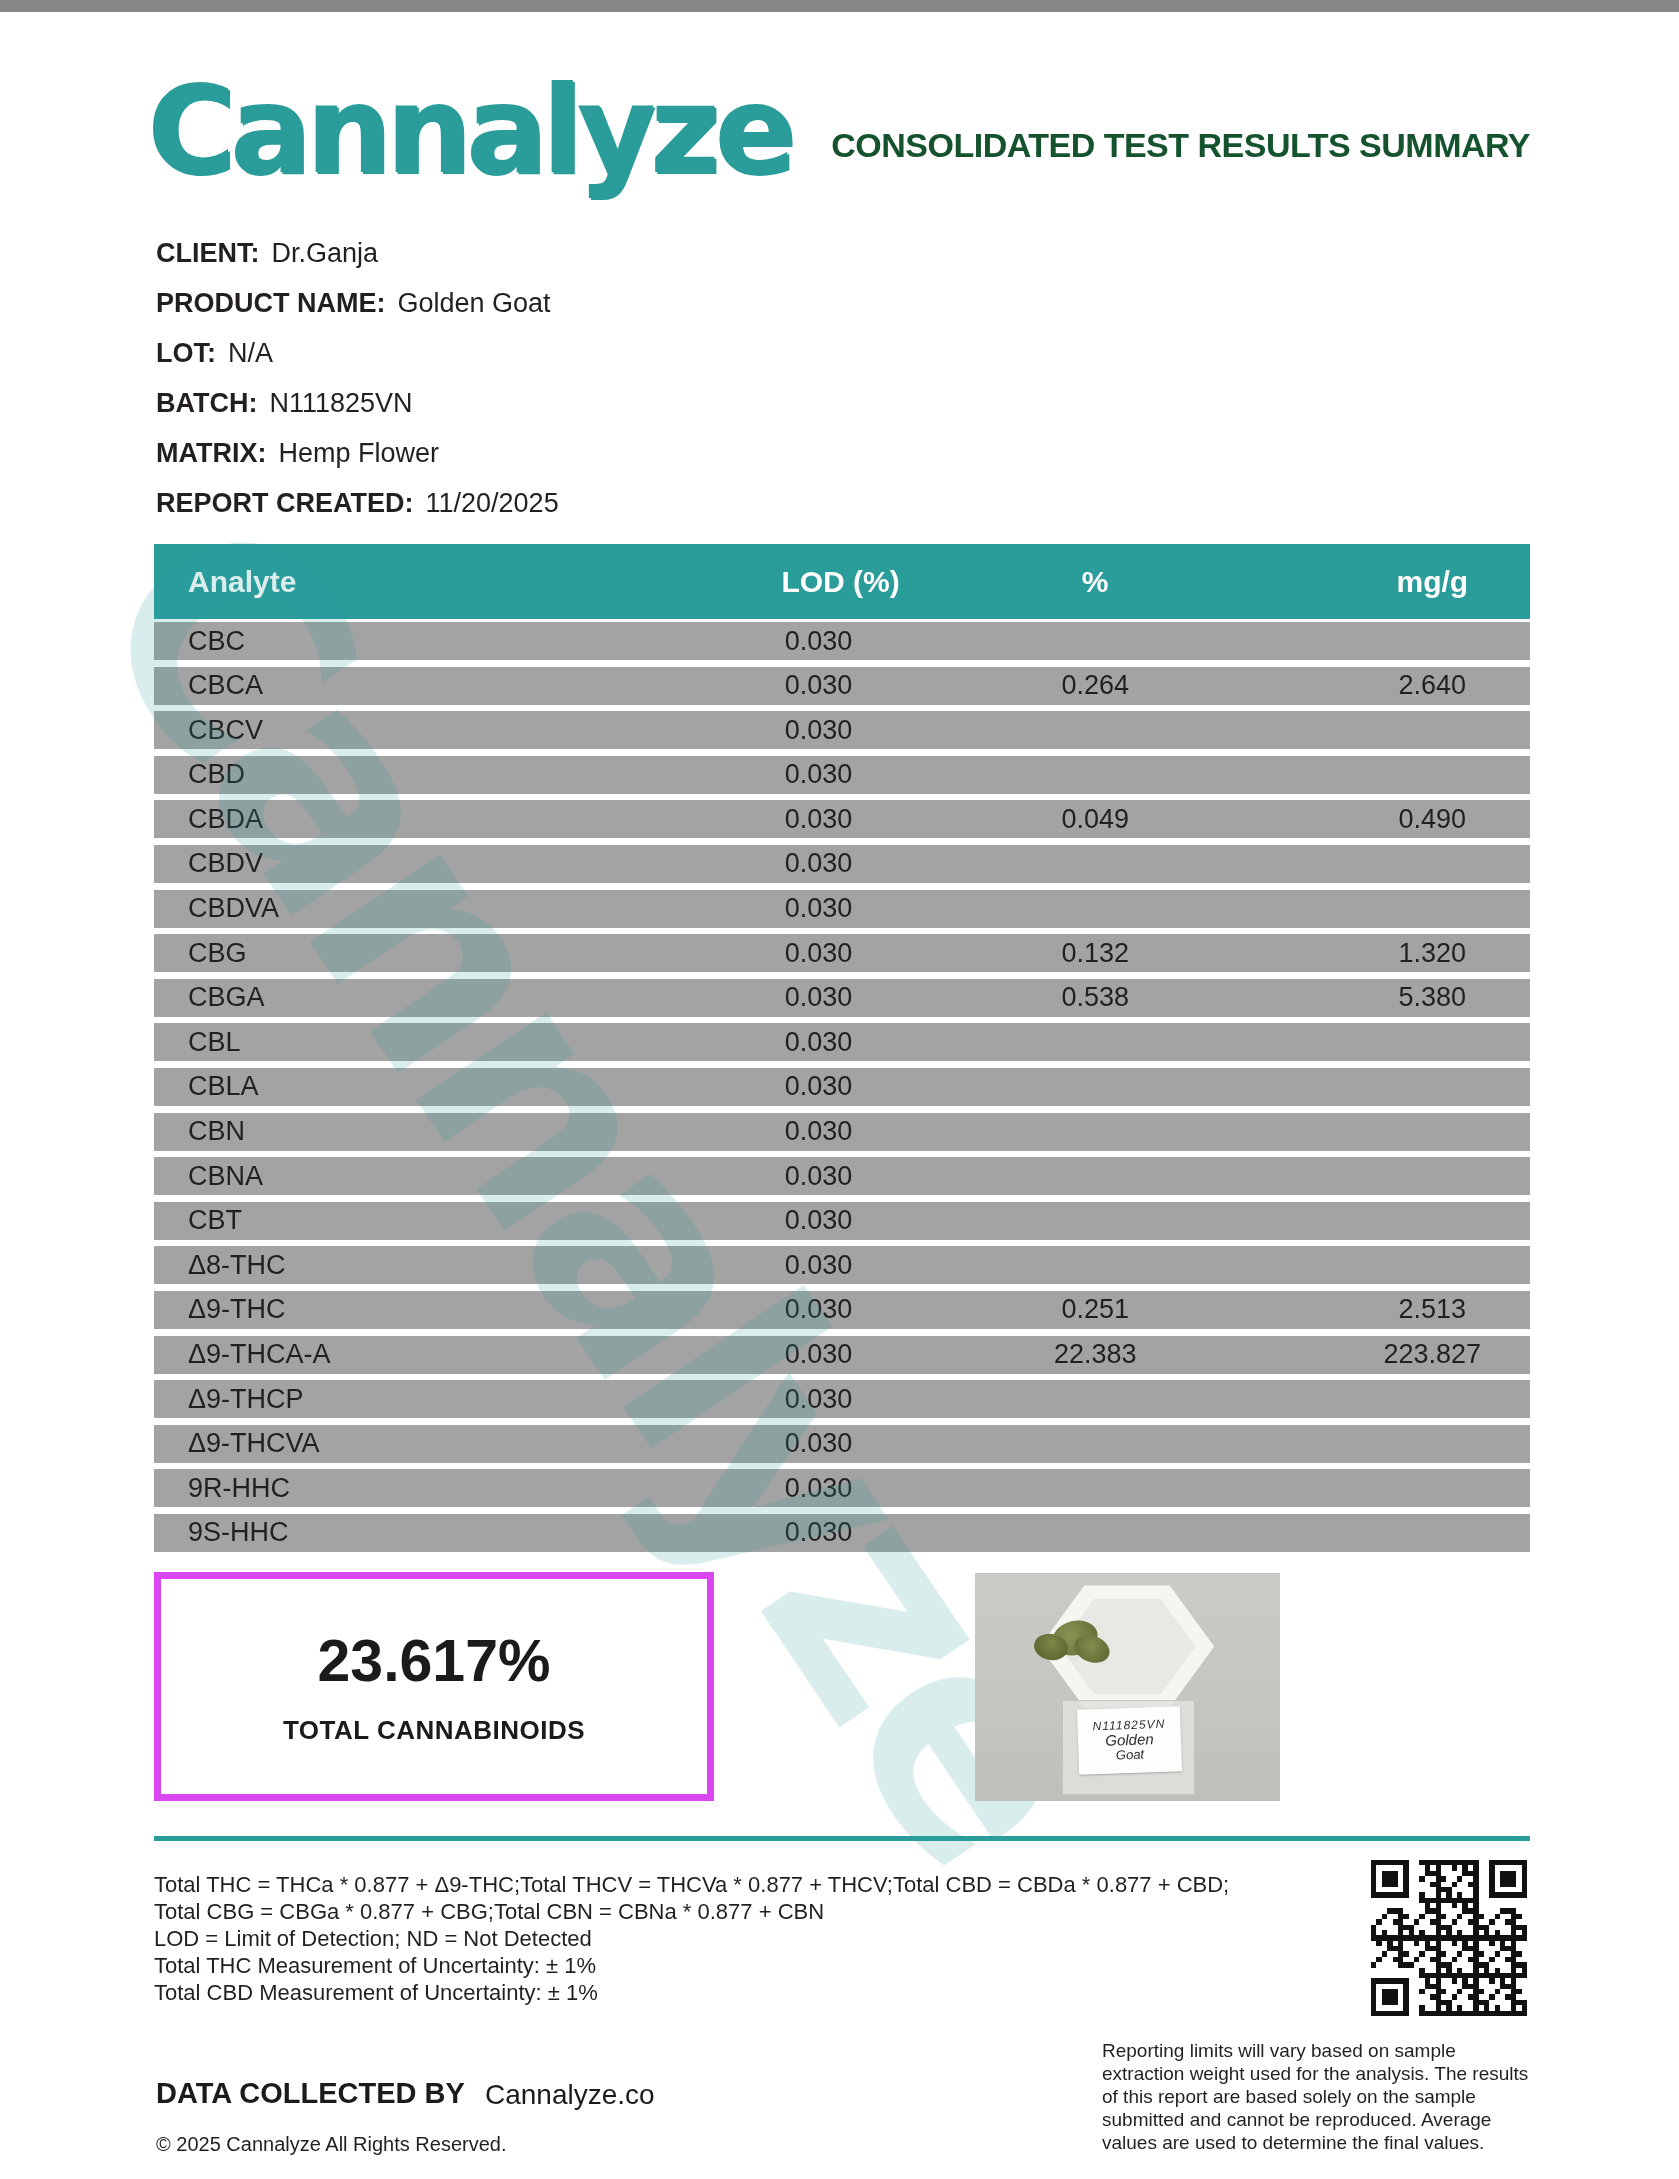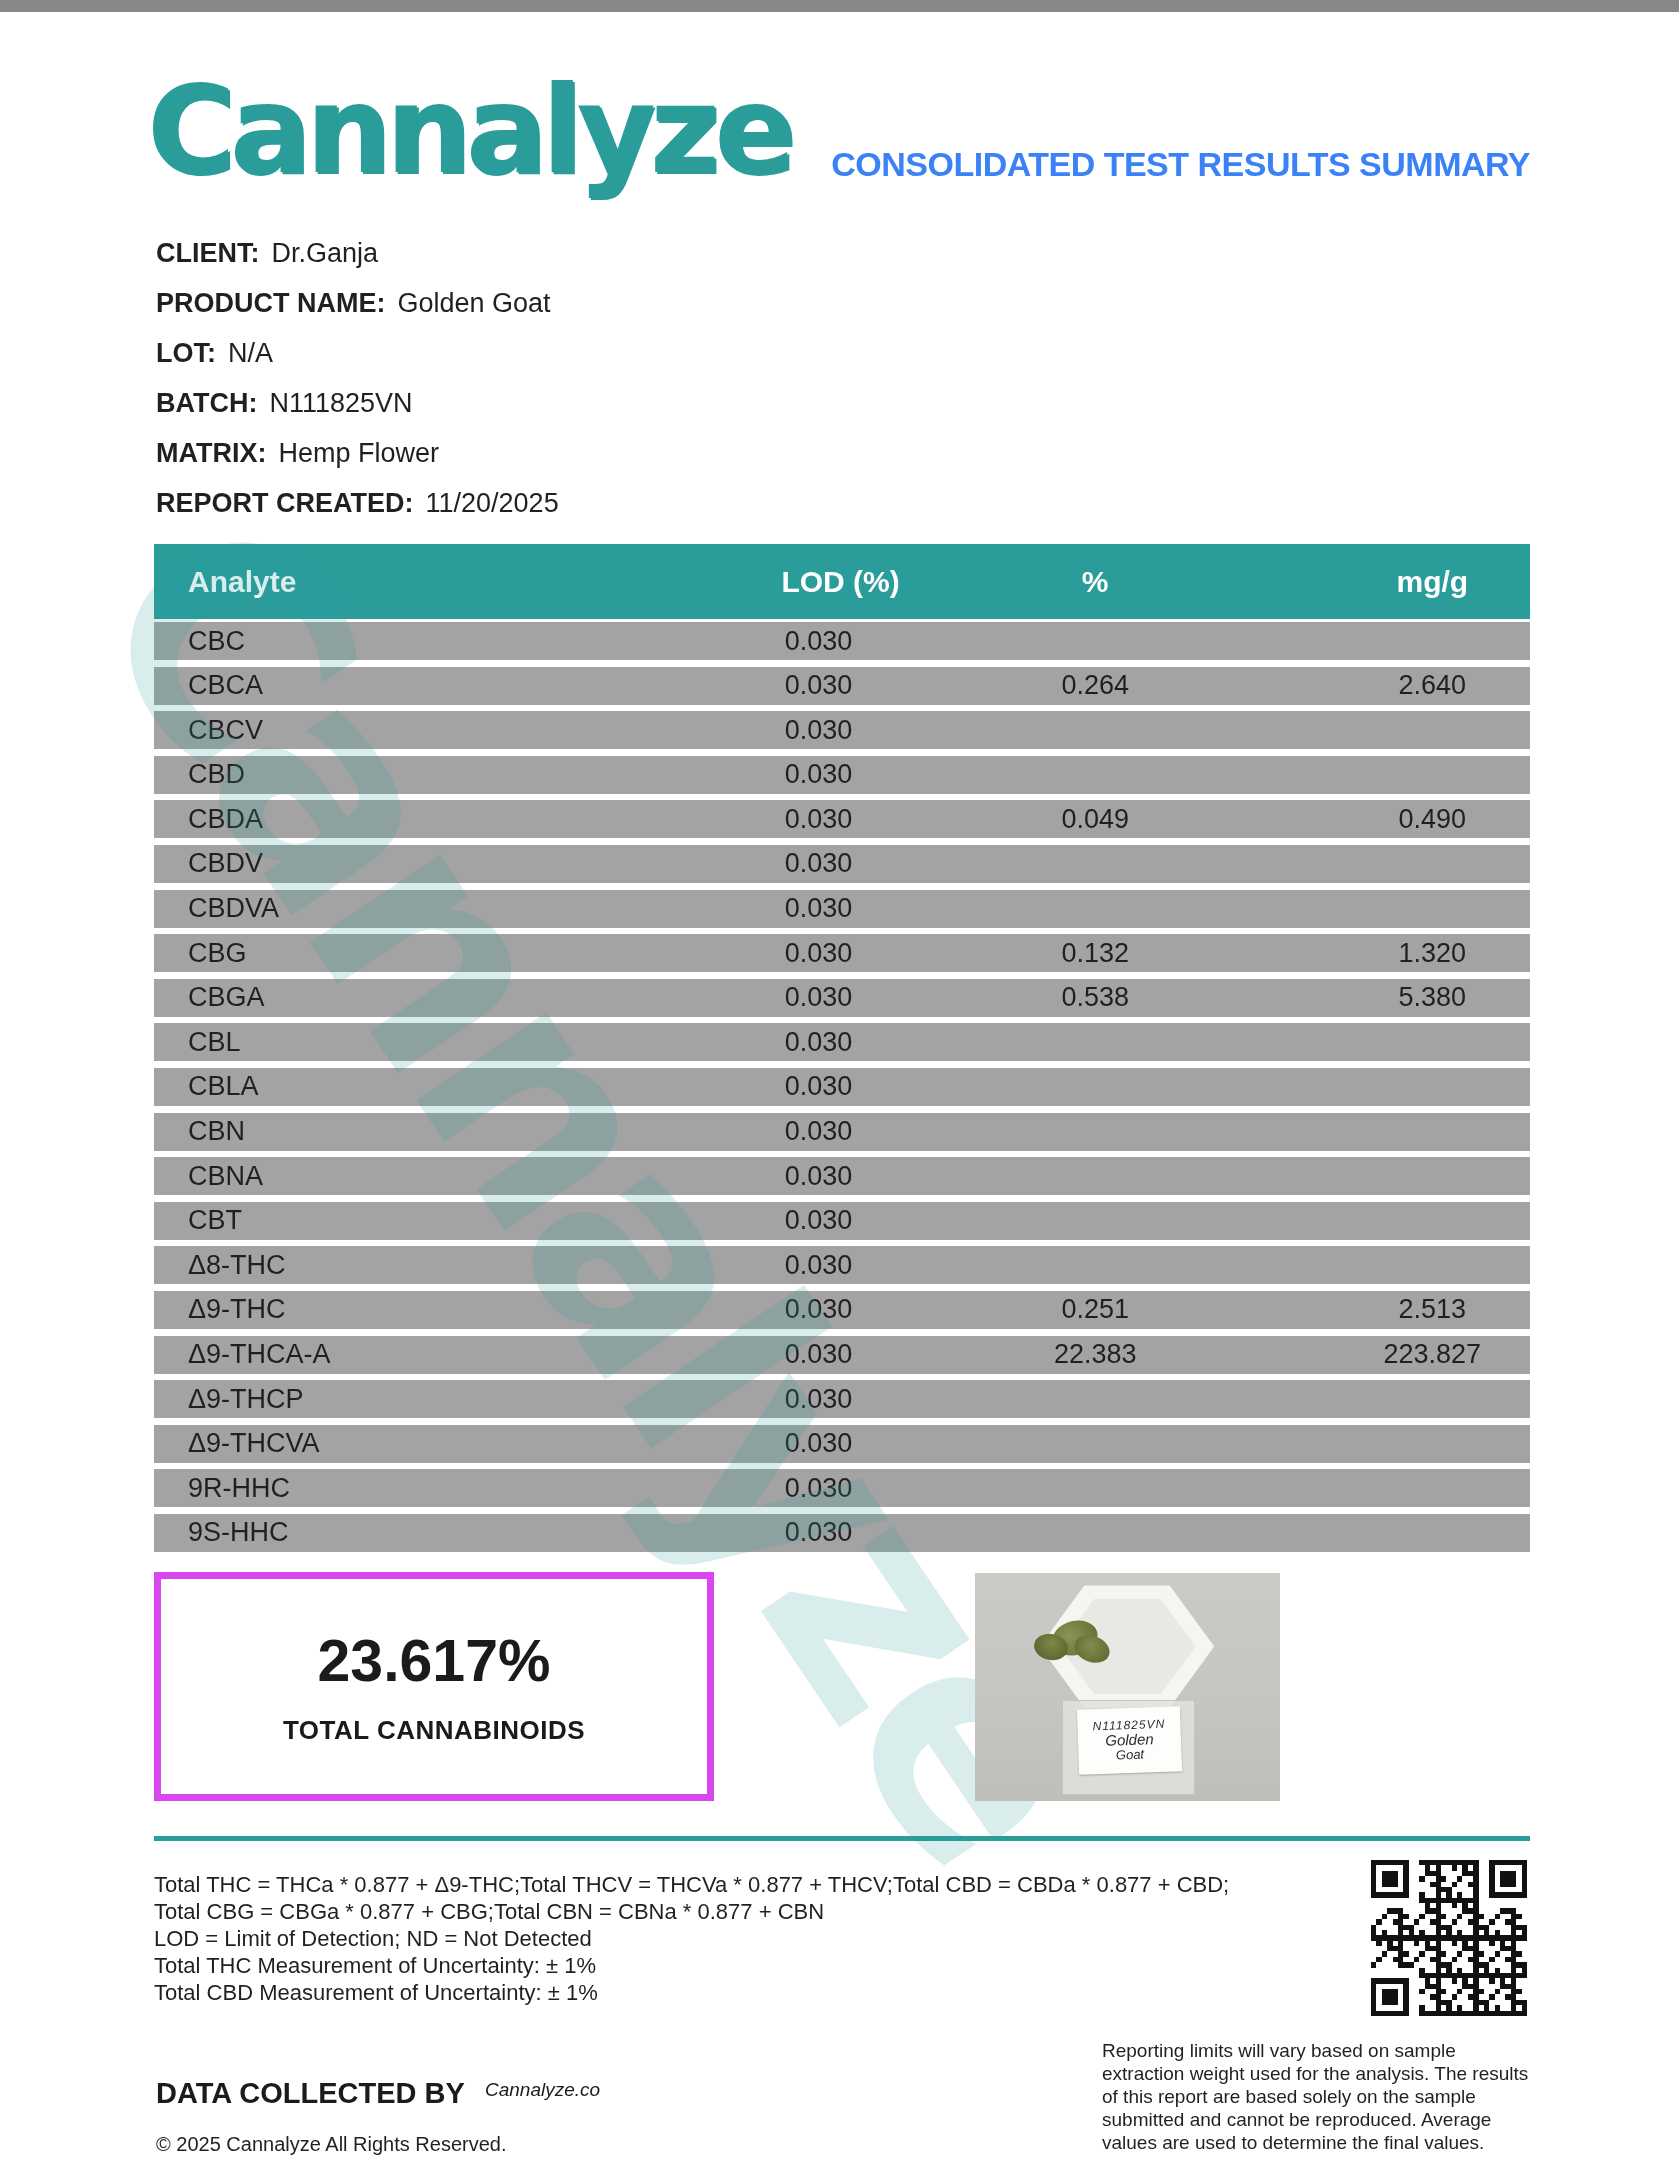--- a/index.html
+++ b/index.html
@@ -9,22 +9,22 @@
     margin:12px auto; overflow:hidden; color:#231f20;
   }
   
   .logo-wrap { position:absolute; left:147px; top:40px; width:634px; height:168px; }
   .logo-text {
     font-family:"DejaVu Sans", sans-serif; font-weight:800; font-size:121px;
     letter-spacing:-6px; color:#2a9d9b; line-height:158px;
     text-shadow: 2px 2px 0 #2a9d9b;
   }
   .doc-title {
-    position:absolute; right:149px; top:133px; font-size:34px; font-weight:bold;
-    letter-spacing:-0.5px; color:#3b82f6; white-space:nowrap;
+    position:absolute; right:149px; top:114px; font-size:34px; font-weight:bold;
+    letter-spacing:-0.5px; color:#14532d; white-space:nowrap;
   }
   
   .info-block { position:absolute; left:156px; top:216px; }
   .info-line { height:50px; font-size:27px; display:flex; align-items:center; white-space:nowrap; }
   .info-label { font-weight:bold; }
   .info-value { margin-left:12px; }
   
   .analyte-table { position:absolute; left:154px; top:532px; width:1376px; z-index:1; }
   .thead {
     display:grid; grid-template-columns:45.6% 5.4% 34.8% 14.2%;
@@ -87,21 +87,21 @@
   .divider { position:absolute; left:154px; top:1824px; width:1376px; height:5px; background:#2a9d9b; z-index:6; }
   .footnotes { position:absolute; left:154px; top:1859px; z-index:6; }
   .footnote-line { font-size:22px; line-height:27px; white-space:nowrap; color:#231f20; }
   
   .qr { position:absolute; left:1371px; top:1848px; width:156px; height:156px; z-index:6; }
   .disclaimer {
     position:absolute; left:1102px; top:2027px; width:428px; z-index:6;
     font-size:19px; line-height:23px; color:#231f20;
   }
   .collected { position:absolute; left:156px; top:2065px; font-size:29px; font-weight:bold; color:#1d1a1b; }
-  .site { position:absolute; left:485px; top:2067px; font-size:19px; color:#1d1a1b;font-style:italic; }
+  .site { position:absolute; left:485px; top:2067px; font-size:28px; color:#1d1a1b; }
   .copyright { position:absolute; left:156px; top:2121px; font-size:20px; color:#231f20; }
 </style>
 </head>
 <body>
 
 <div class="page">
 
   <div class="logo-wrap">
     <div class="logo-text">Cannalyze</div>
   </div>

